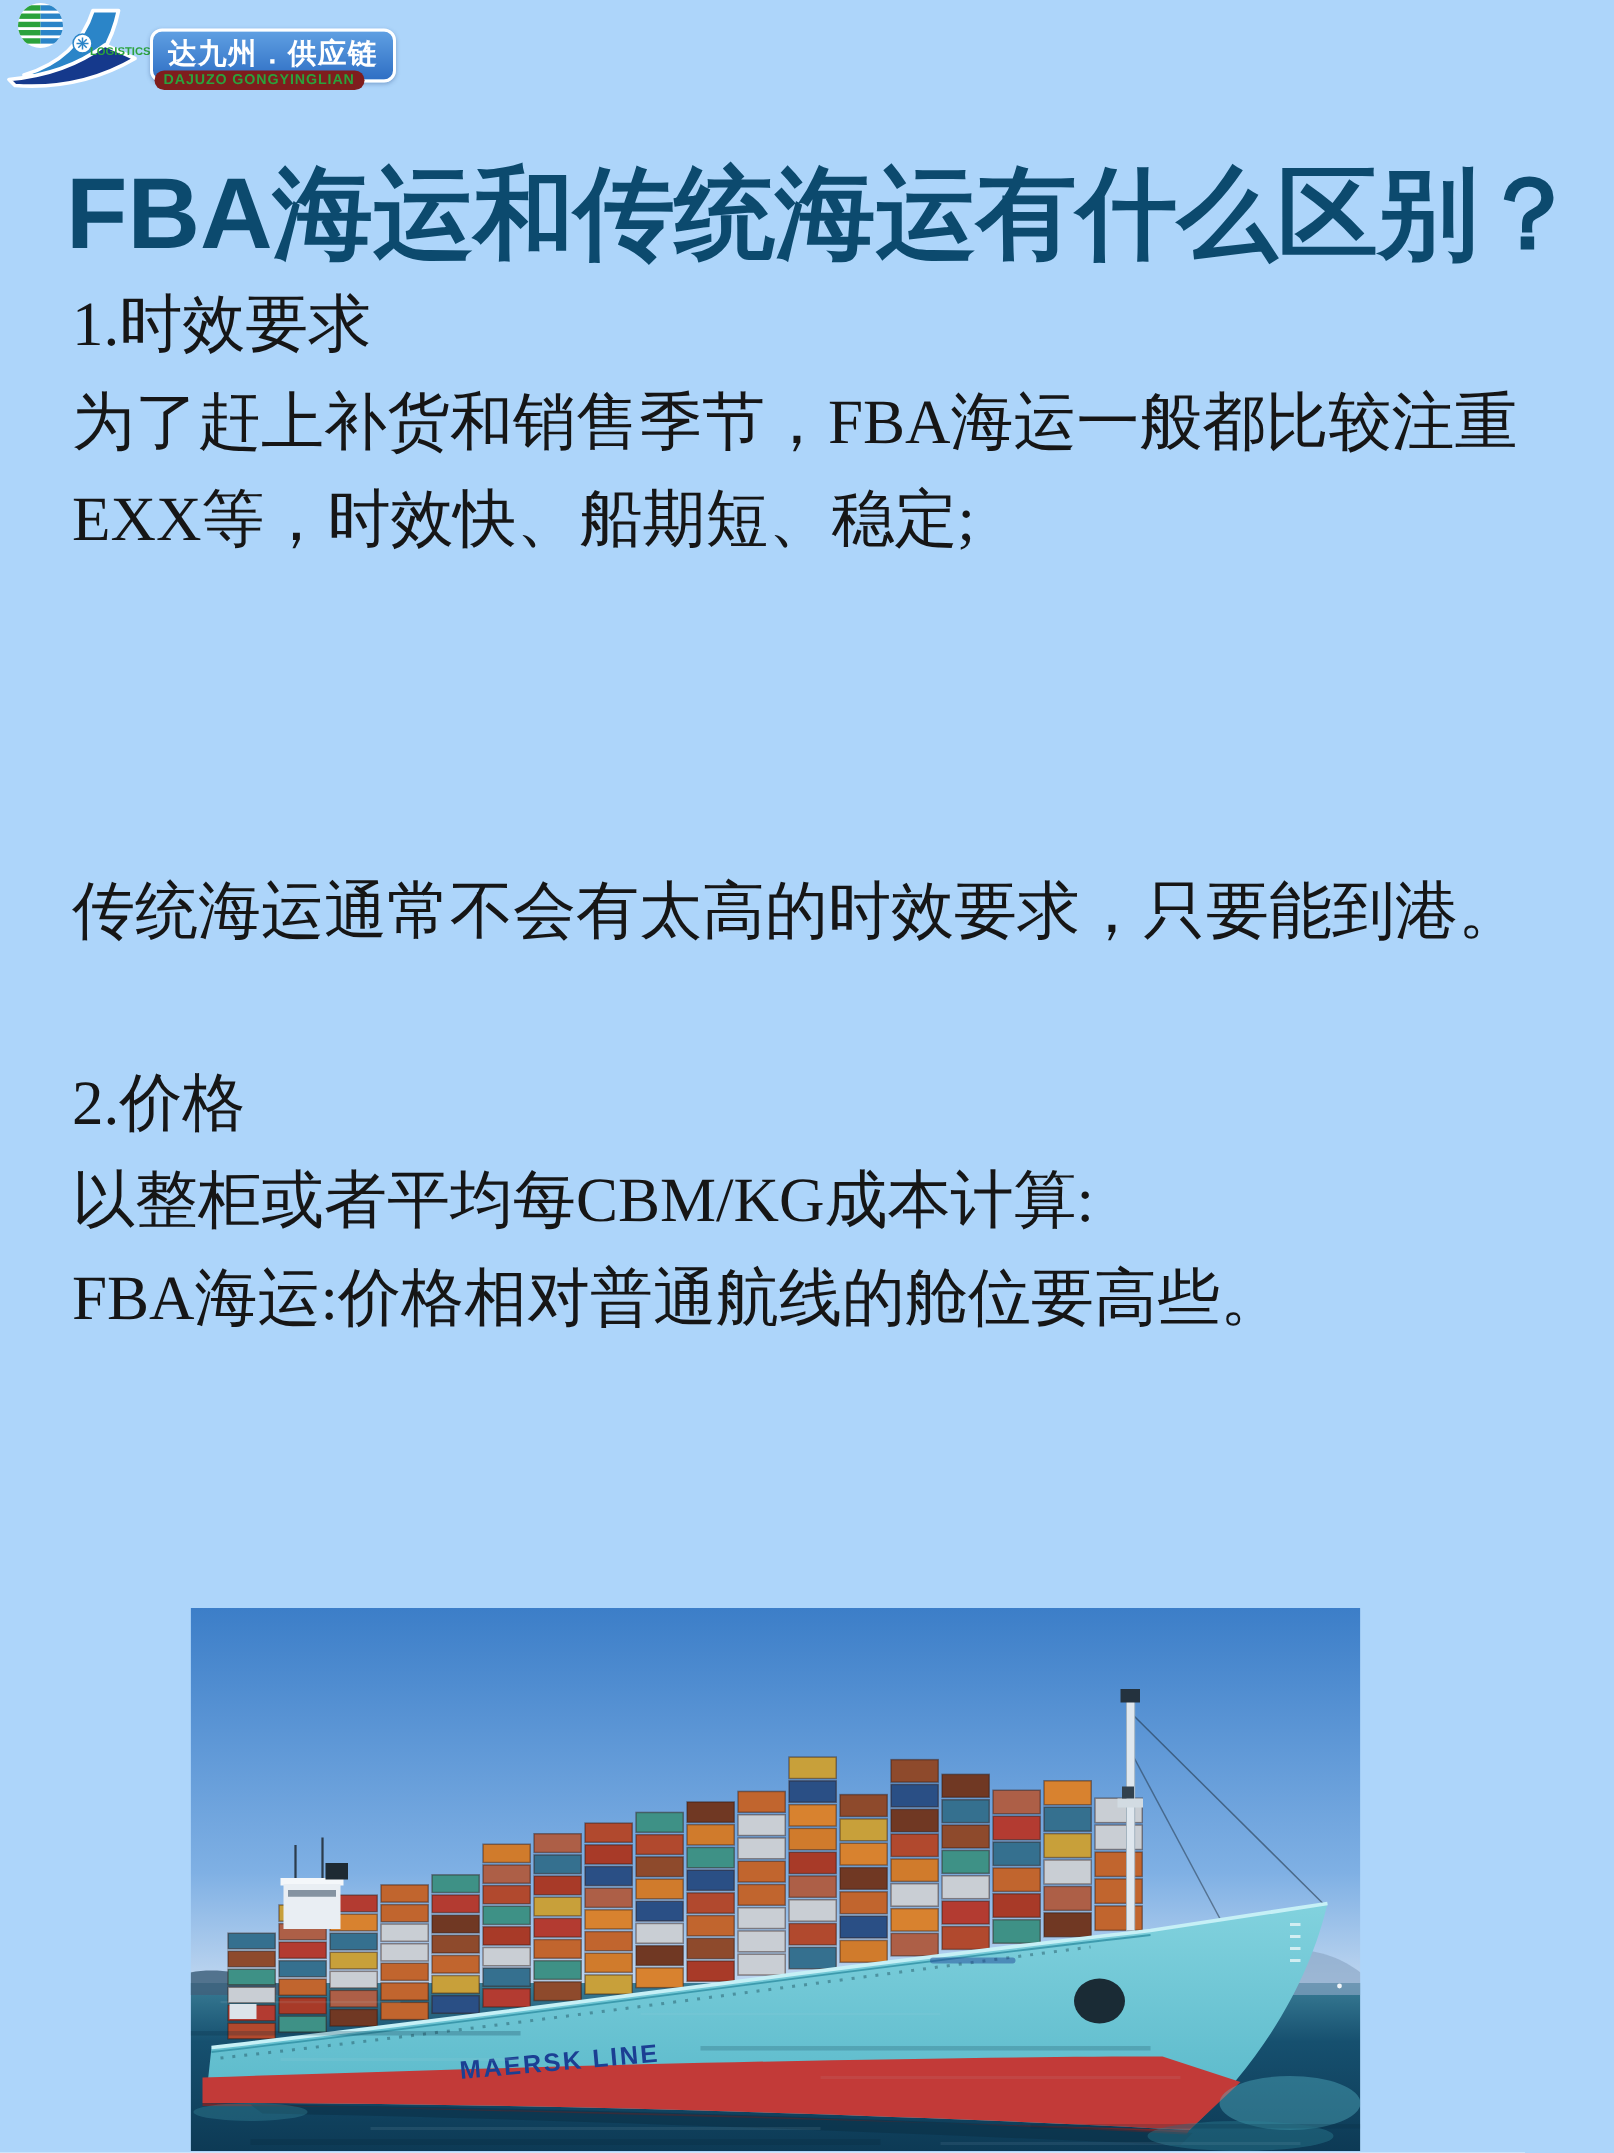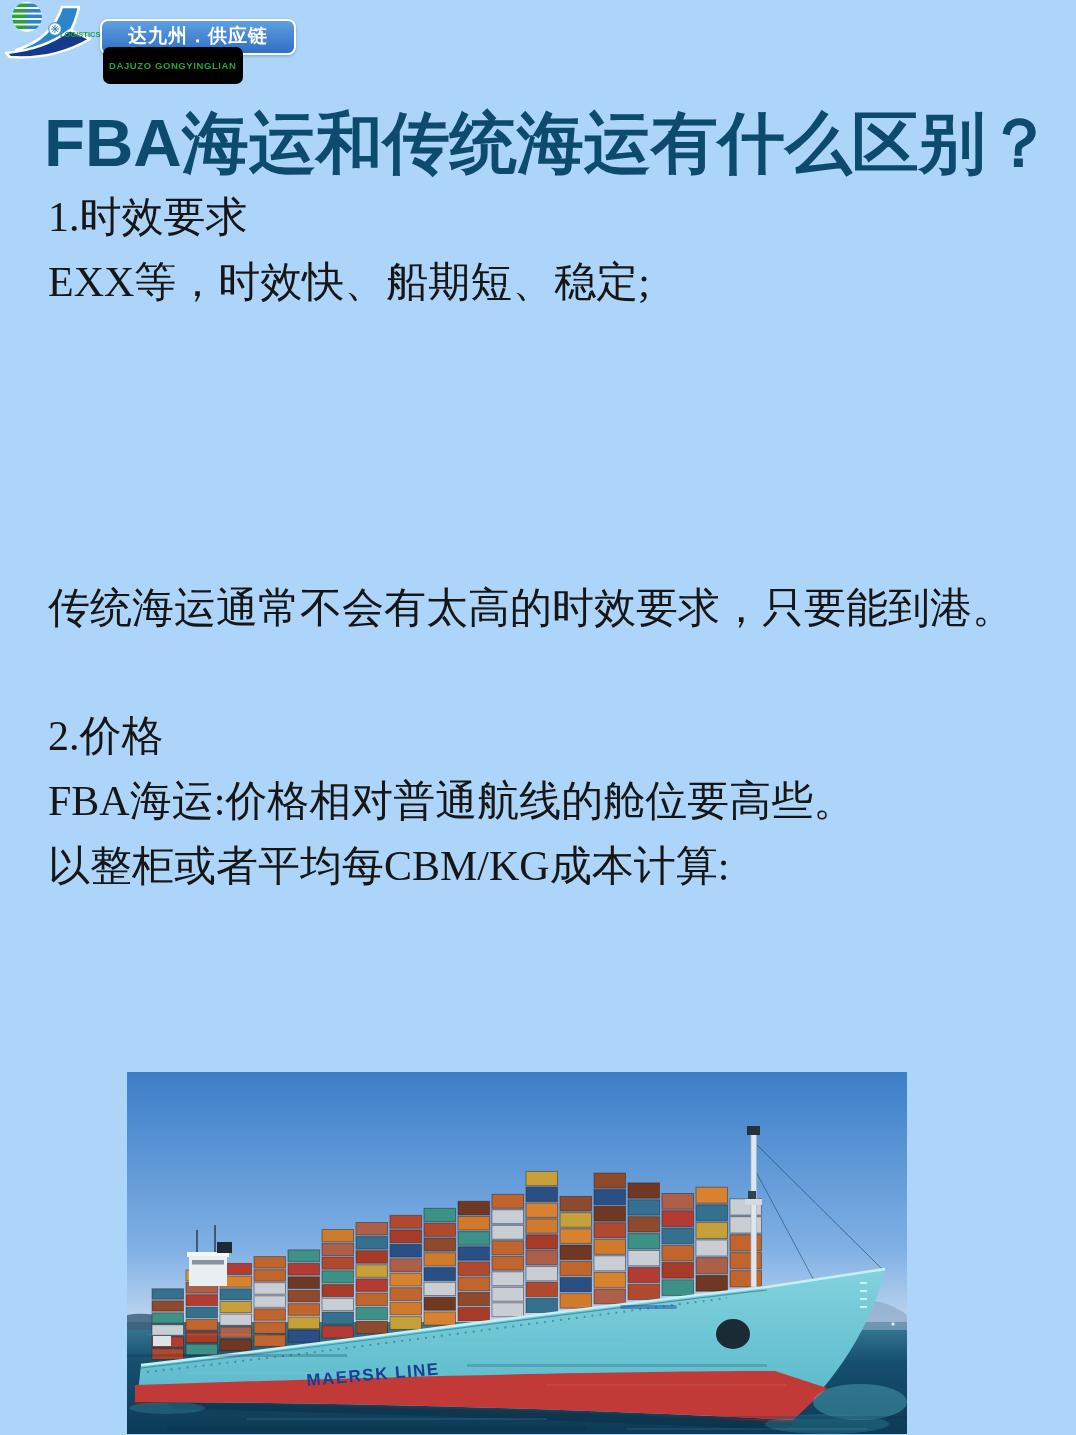--- a/index.html
+++ b/index.html
@@ -5,24 +5,24 @@
   html,body{margin:0;padding:0;}
   .page{position:relative;width:1076px;height:1435px;background:#add5fa;overflow:hidden;
         font-family:"Liberation Sans","DejaVu Sans",sans-serif;}
 
   
   .logo{position:absolute;left:0;top:0;width:340px;height:70px;}
   .logo-plane{position:absolute;left:2px;top:0;}
   .badge-zh{position:absolute;left:100px;top:19px;
             background:linear-gradient(#5f9fe2,#2f6fc4);
             border:2px solid #ffffff;border-radius:8px;
-            padding:2px 26px 4px;color:#ffffff;font-size:19px;font-weight:bold;
+            padding:2px 10px 4px;color:#ffffff;font-size:19px;font-weight:bold;
             letter-spacing:1px;white-space:nowrap;box-shadow:0 1px 3px rgba(30,60,120,.35);}
-  .badge-en{position:absolute;left:103px;top:47px;background:#000000;border-radius:7px;
-            padding:13px 6px;color:#2ba23c;font-size:9.5px;font-weight:bold;
+  .badge-en{position:absolute;left:103px;top:47px;background:#7f1d1d;border-radius:7px;
+            padding:1px 6px;color:#2ba23c;font-size:9.5px;font-weight:bold;
             letter-spacing:.6px;white-space:nowrap;}
 
   
   .title{position:absolute;left:44px;top:56px;width:1010px;
          font-size:67px;font-weight:900;color:#0c4a6e;line-height:1.25;
          letter-spacing:0;white-space:nowrap;}
   .block{position:absolute;left:48px;width:995px;font-size:42px;line-height:65px;
          color:#161616;font-weight:500;}
   .b1{top:185px}.b2{top:576px}.b3{top:704px}.b4{top:954px}
   .tline{white-space:nowrap;font-family:Liberation Serif, serif;}
@@ -75,31 +75,32 @@
       <text x="58" y="36.5" font-size="7.5" font-weight="bold" fill="#2ba23c">LOGISTICS</text>
     </svg>
     <div class="badge-zh">达九州．供应链</div>
     <div class="badge-en">DAJUZO GONGYINGLIAN</div>
   </div>
 
   <h1 class="title">FBA海运和传统海运有什么区别？</h1>
 
   <div class="block b1">
     <div class="tline">1.时效要求</div>
+    <div class="tline">为了赶上补货和销售季节，FBA海运一般都比较注重</div>
     <div class="tline">EXX等，时效快、船期短、稳定;</div>
   </div>
 
   <div class="block b2">
     <div class="tline">传统海运通常不会有太高的时效要求，只要能到港。</div>
   </div>
 
   <div class="block b3">
     <div class="tline">2.价格</div>
+    <div class="tline">以整柜或者平均每CBM/KG成本计算:</div>
     <div class="tline">FBA海运:价格相对普通航线的舱位要高些。</div>
-    <div class="tline">以整柜或者平均每CBM/KG成本计算:</div>
   </div>
 
 
   <figure class="photo">
     <svg width="780" height="362" viewBox="0 0 780 362">
       <defs>
         <linearGradient id="sky" x1="0" y1="0" x2="0" y2="1">
           <stop offset="0" stop-color="#3c7ec8"></stop>
             <stop offset=".7" stop-color="#7fb0e4"></stop>
             <stop offset="1" stop-color="#c0d7f0"></stop>

